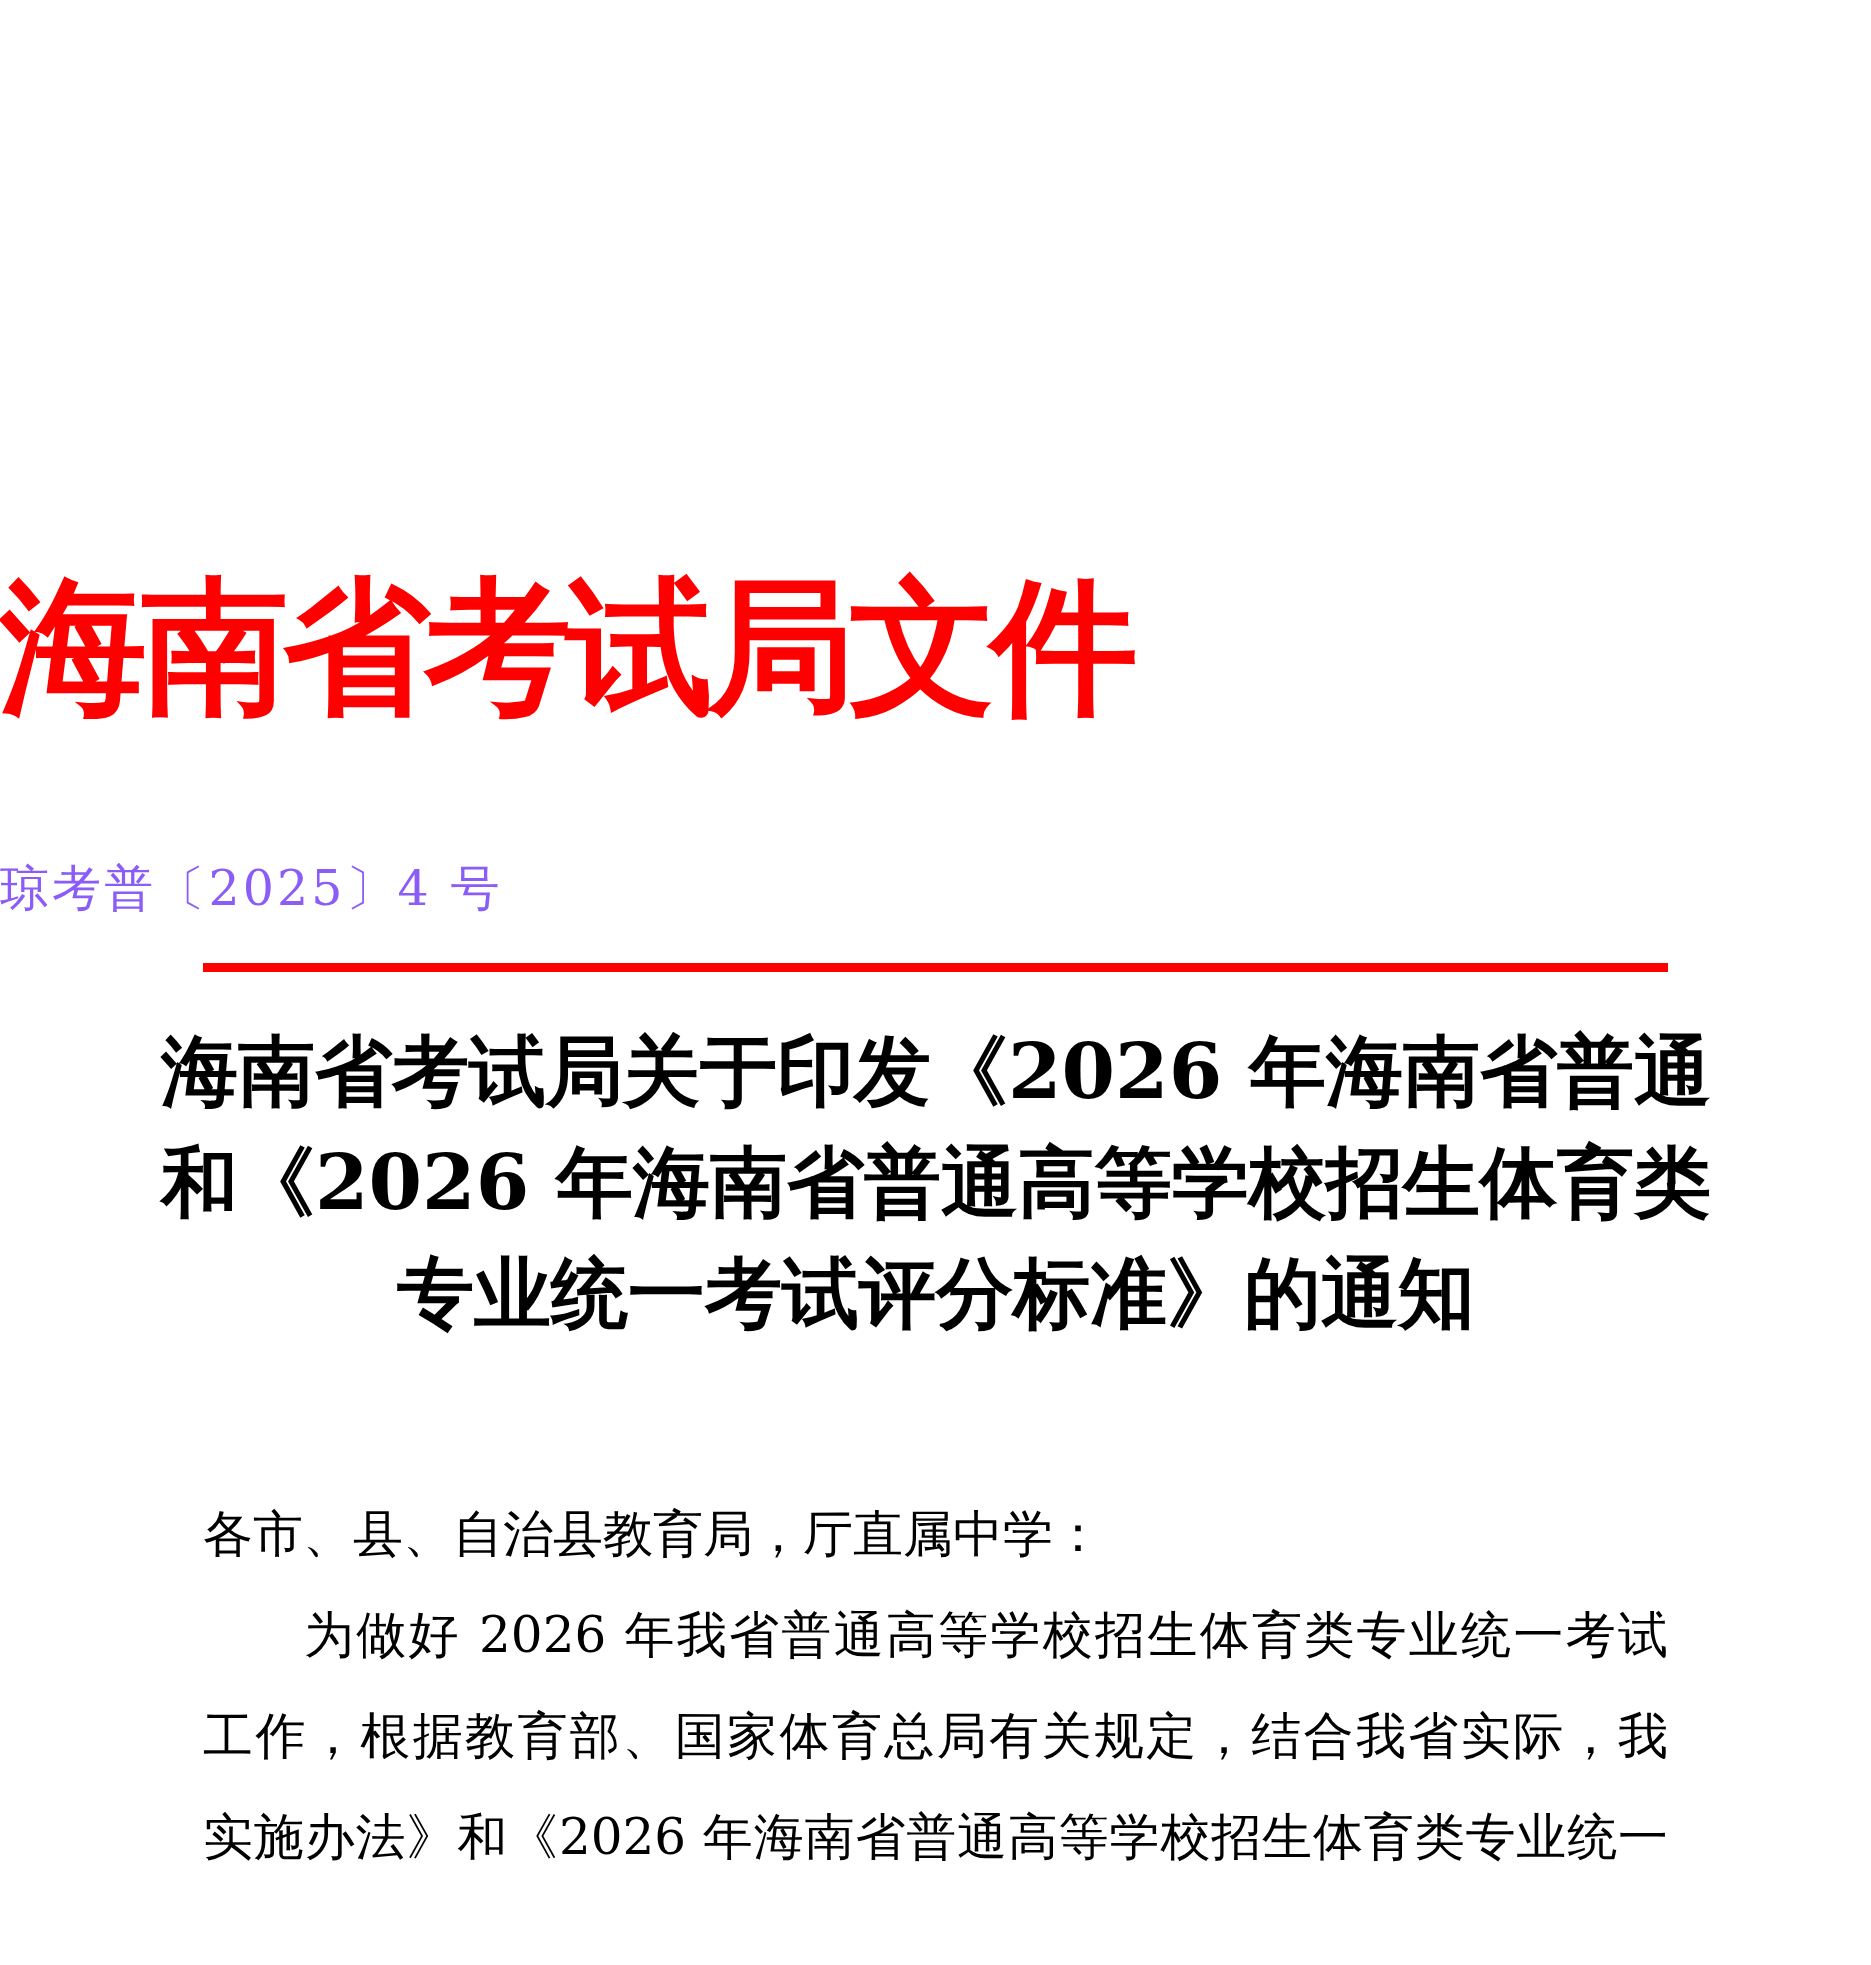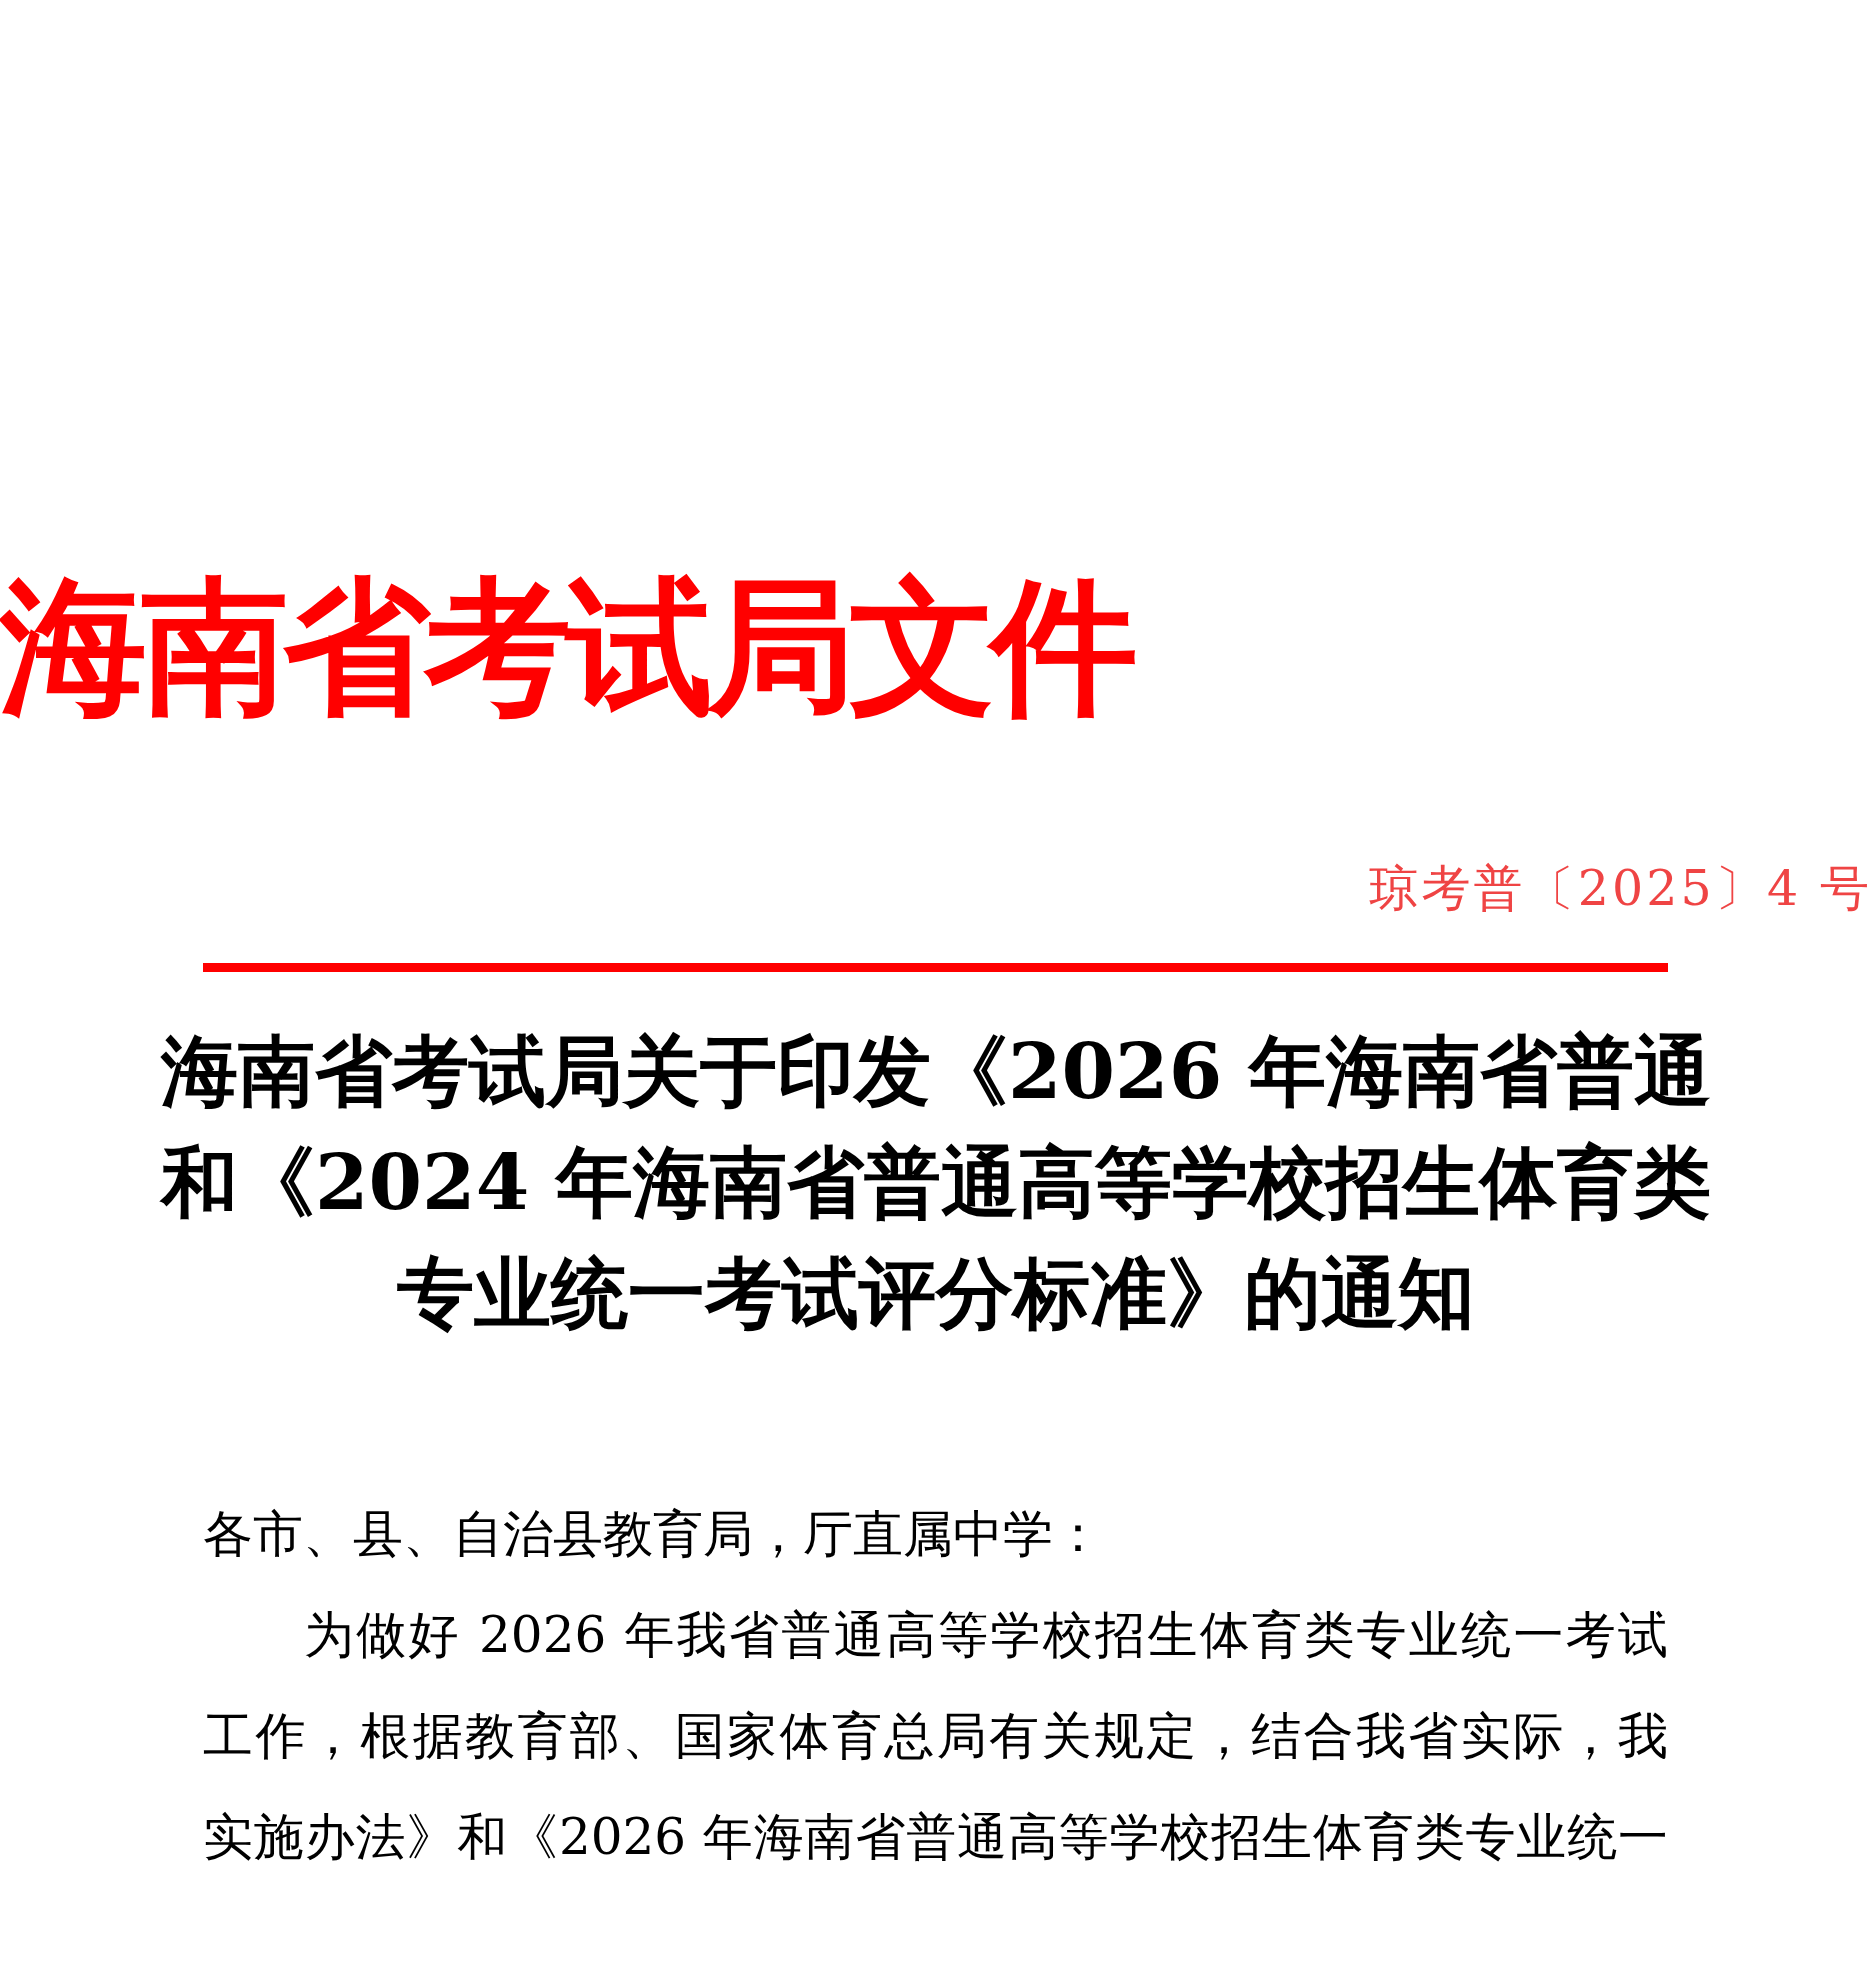--- a/index.html
+++ b/index.html
@@ -24,25 +24,25 @@
     color: #ff0000;
     letter-spacing: -5.5px;
     white-space: nowrap;
   }
   
   .doc-number {
     position: absolute;
     top: 859px;
     left: 0;
     right: 0;
-    text-align: right;
+    text-align: left;
     font-size: 49px;
     line-height: 59px;
     letter-spacing: 3.1px;
-    color: #ef4444;
+    color: #8b5cf6;
     white-space: nowrap;
   }
   
   .red-rule {
     position: absolute;
     top: 963px;
     left: 203px;
     width: 1465px;
     height: 8.6px;
     background: #ff0000;
@@ -86,21 +86,21 @@
 <div class="page">
 
   <div class="red-title">海南省考试局文件</div>
 
   <div class="doc-number">琼考普〔2025〕4 号</div>
 
   <div class="red-rule"></div>
 
   <h1 class="notice-title">
     <div class="t-line">海南省考试局关于印发《2026 年海南省普通</div>
-    <div class="t-line">和《2024 年海南省普通高等学校招生体育类</div>
+    <div class="t-line">和《2026 年海南省普通高等学校招生体育类</div>
     <div class="t-line">专业统一考试评分标准》的通知</div>
   </h1>
 
   <div class="body-block">
     <div class="line">各市、县、自治县教育局，厅直属中学：</div>
     <div class="line j indent-2">为做好 2026 年我省普通高等学校招生体育类专业统一考试</div>
     <div class="line j">工作，根据教育部、国家体育总局有关规定，结合我省实际，我</div>
     <div class="line j">实施办法》和《2026 年海南省普通高等学校招生体育类专业统一</div>
 
   </div>

